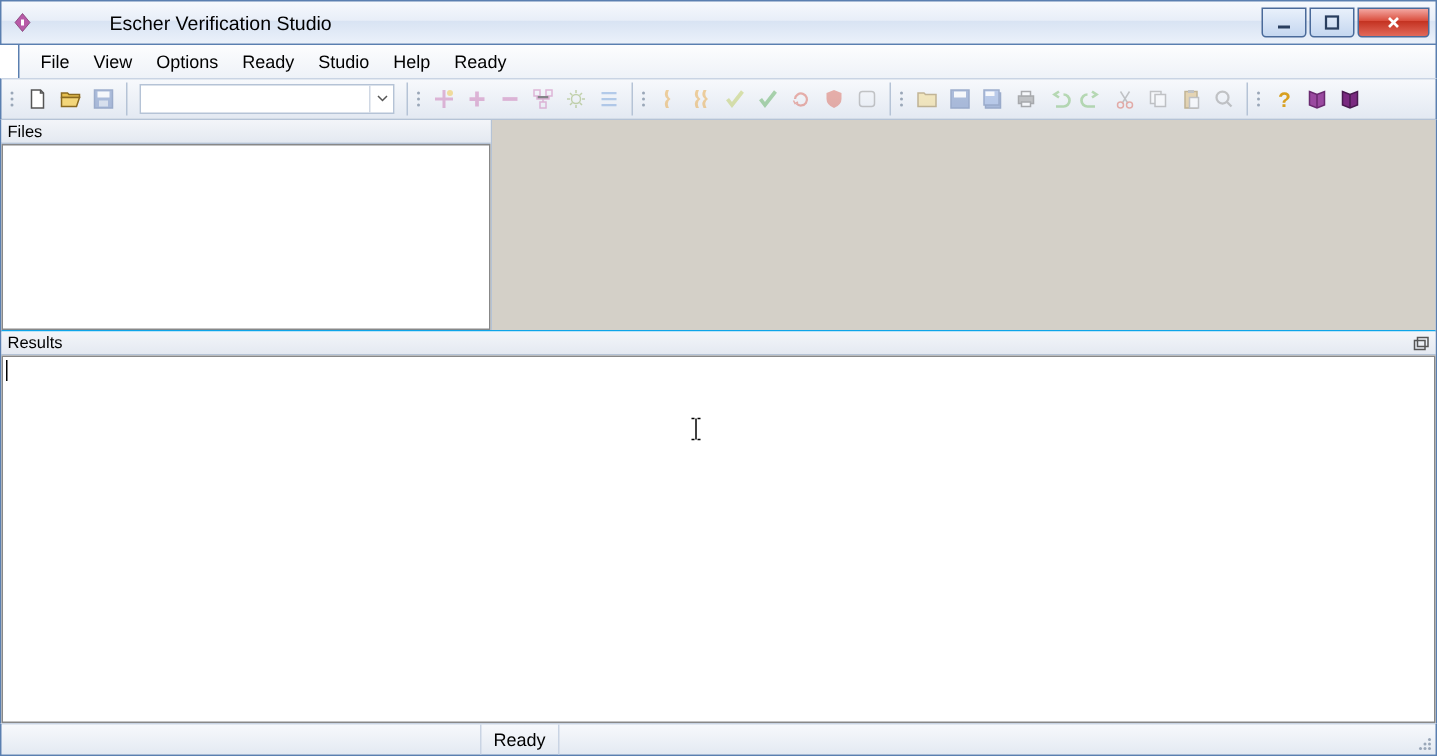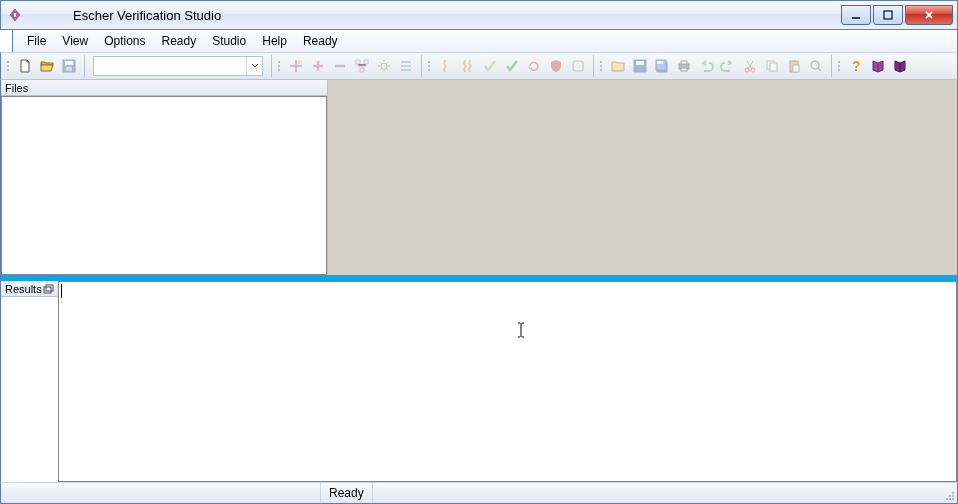--- a/index.html
+++ b/index.html
@@ -25,26 +25,26 @@
 .tb-grip span { width: 2px; height: 2px; background: #9aa7b8; border-radius: 50%; margin-left: 2px; }
 .tb-sep { width: 1px; height: 22px; background: #b5c3d6; margin: 0 4px; }
 .tb-btn { width: 22px; height: 22px; display: flex; align-items: center; justify-content: center; cursor: pointer; border-radius: 2px; }
 .tb-btn svg { width: 16px; height: 16px; }
 .tb-combo { width: 170px; height: 20px; background: #fff; border: 1px solid #b5c3d6; margin: 0 4px; display: flex; align-items: center; }
 .tb-combo .combo-arrow { width: 16px; height: 18px; border-left: 1px solid #d0d8e4; display: flex; align-items: center; justify-content: center; margin-left: auto; }
 .disabled svg { opacity: 0.45; }
 
 
 .workspace { display: flex; flex-direction: column; height: 402px; border-left: 1px solid #5a7fb0; border-right: 1px solid #5a7fb0; }
-.upper { display: flex; height: 195px; }
+.upper { display: flex; height: 140px; }
 .files-panel { width: 327px; display: flex; flex-direction: column; border-right: 1px solid #b5c3d6; }
 .panel-header { height: 16px; background: linear-gradient(to bottom, #f3f5f9, #e4e9f1); border-bottom: 1px solid #b5c3d6; font-size: 11px; padding: 0 4px; display: flex; align-items: center; }
 .files-body { flex: 1; background: #fff; border: 1px solid #888; margin: 0; }
 .editor-area { flex: 1; background: #d4d0c8; }
-.results-panel { flex: 1; display: flex; flex-direction: row; border-top: 6px solid #0ea5e9; }
+.results-panel { flex: 1; display: flex; flex-direction: column; border-top: 1px solid #0ea5e9; }
 .results-header { height: 16px; background: linear-gradient(to bottom, #f3f5f9, #e4e9f1); border-bottom: 1px solid #b5c3d6; font-size: 11px; padding: 0 4px; display: flex; align-items: center; justify-content: space-between; }
 .results-body { flex: 1; background: #fff; border: 1px solid #888; margin: 0; padding: 2px; font-size: 12px; font-family: monospace; position: relative; }
 .text-cursor { position: absolute; top: 40px; left: 457px; width: 1px; height: 16px; }
 .text-cursor svg { width: 10px; height: 16px; }
 
 
 .statusbar { height: 22px; background: linear-gradient(to bottom, #f7f9fc, #e3e9f2); border: 1px solid #5a7fb0; border-top: 1px solid #c9d4e4; display: flex; align-items: flex-end; font-size: 12px; }
 .status-cell { padding: 0 8px; border-right: 1px solid #c9d4e4; height: 100%; display: flex; align-items: center; }
 .status-cell.first { width: 320px; }
 .status-grip { margin-left: auto; width: 16px; height: 16px; }

